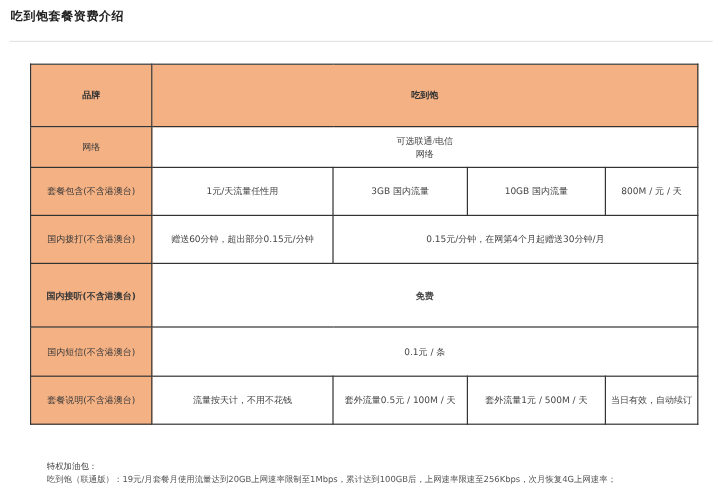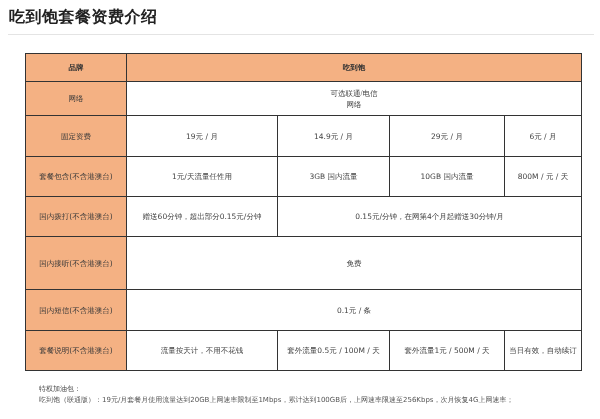--- a/index.html
+++ b/index.html
@@ -1,42 +1,42 @@
 <!DOCTYPE html>
 <html><head>
 <meta charset="utf-8">
 <style>
   * { box-sizing: border-box; margin: 0; padding: 0; }
   html, body { width: 600px; height: 419px; background: #ffffff; overflow: hidden; }
   body { font-family: "DejaVu Sans", "Liberation Sans", sans-serif; color: #333; position: relative; }
   .page-title {
     position: absolute; left: 9px; top: 7px;
-    font-size: 16px; font-weight: bold; color: #222; letter-spacing: 0.5px;
+    font-size: 10px; font-weight: bold; color: #222; letter-spacing: 0.5px;
   }
   .title-divider {
     position: absolute; left: 8px; top: 34px; width: 586px; height: 1px; background: #e4e4e4;
   }
   table.plan {
     position: absolute; left: 25px; top: 53px;
     border-collapse: collapse; table-layout: fixed; width: 556px;
   }
   table.plan td {
     border: 1.5px solid #333;
     text-align: center; vertical-align: middle;
     font-size: 7.5px; color: #444; line-height: 11px;
     padding: 0 4px;
   }
   table.plan td.label { background: #f4b183; color: #3a3a3a; }
   table.plan tr.header td { background: #f4b183; font-weight: bold; color: #333; }
-  tr.r-head { height: 28px; border-radius: 11px; }
+  tr.r-head { height: 52px; border-radius: 11px; }
   tr.r-net { height: 34px; font-family: Liberation Serif, serif; }
   tr.r-fee { height: 41px; }
   tr.r-pkg { height: 40px; }
   tr.r-call { height: 40px; }
-  tr.r-recv { height: 53px; }
+  tr.r-recv { height: 53px; font-weight: bold; }
   tr.r-sms { height: 41px; }
   tr.r-desc { height: 40px; }
   .notes {
     position: absolute; left: 28px; top: 384px;
     font-size: 7px; color: #555; line-height: 11px; margin-left: 11px;
   }
   .notes .note-title { color: #444; }
 </style>
 </head>
 <body>
@@ -54,27 +54,20 @@
   </colgroup>
   <tbody>
       <tr class="header r-head">
     <td>品牌</td>
     <td colspan="4">吃到饱</td>
   </tr>
   <tr class="r-net">
     <td class="label">网络</td>
     <td colspan="4" style="white-space:pre-line;text-align:center;">可选联通/电信
 网络</td>
-  </tr>
-  <tr class="r-fee">
-    <td class="label">固定资费</td>
-    <td>19元 / 月</td>
-    <td>14.9元 / 月</td>
-    <td>29元 / 月</td>
-    <td>6元 / 月</td>
   </tr>
   <tr class="r-pkg">
     <td class="label">套餐包含(不含港澳台)</td>
     <td>1元/天流量任性用</td>
     <td>3GB 国内流量</td>
     <td>10GB 国内流量</td>
     <td>800M / 元 / 天</td>
   </tr>
   <tr class="r-call">
     <td class="label">国内拨打(不含港澳台)</td>

